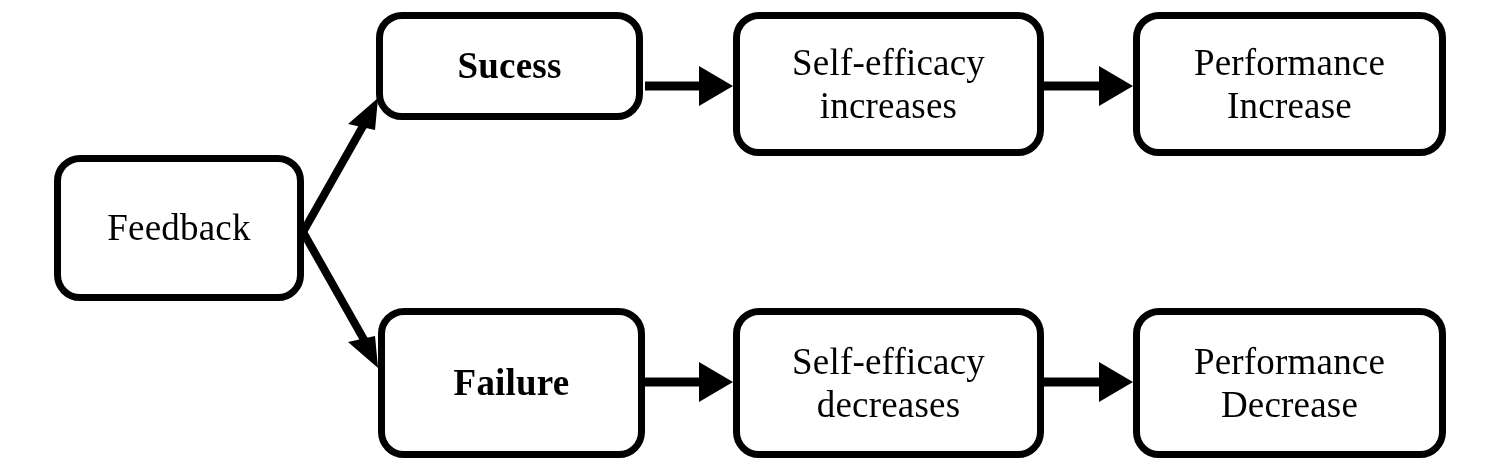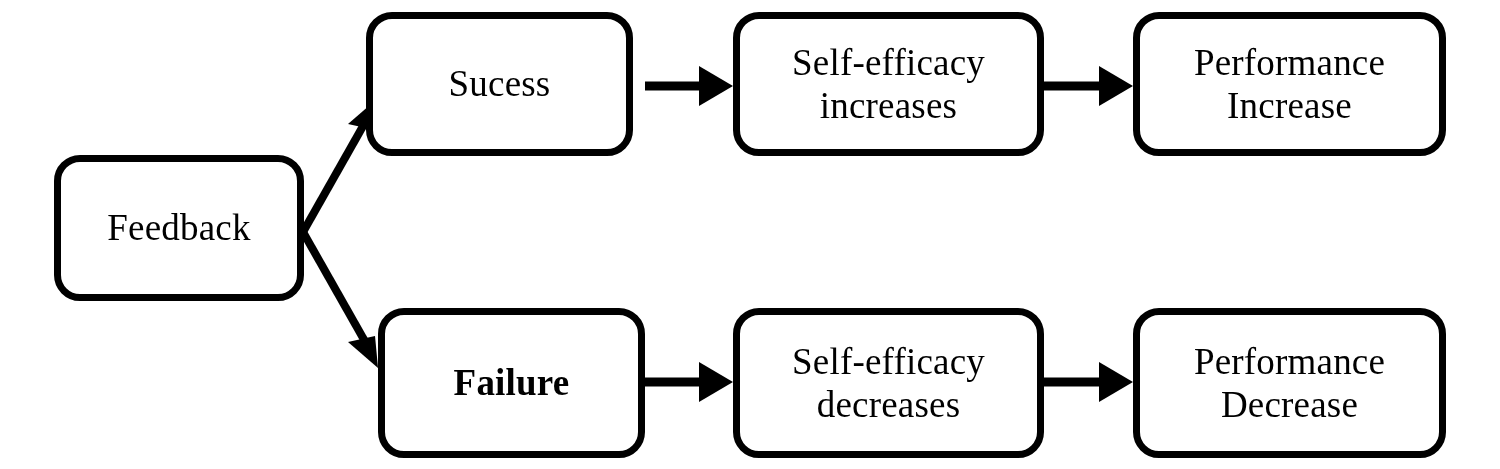--- a/index.html
+++ b/index.html
@@ -42,21 +42,21 @@
     font-size: 37px;
     line-height: 1.17;
     color: #000000;
     letter-spacing: 0.2px;
     white-space: pre-line;
     padding: 0 10px;
   }
 
   
   #node-feedback          { left: 54px;   top: 155px; width: 250px; height: 146px; }
-  #node-success           { left: 366px;  top: 12px;  width: 267px; height: 144px; }
+  #node-success           { left: 376px;  top: 12px;  width: 267px; height: 108px; font-weight: bold; }
   #node-efficacy-up       { left: 733px;  top: 12px;  width: 311px; height: 144px; }
   #node-performance-up    { left: 1133px; top: 12px;  width: 313px; height: 144px; }
   #node-failure           { left: 378px;  top: 308px; width: 267px; height: 150px; font-weight: bold; }
   #node-efficacy-down     { left: 733px;  top: 308px; width: 311px; height: 150px; }
   #node-performance-down  { left: 1133px; top: 308px; width: 313px; height: 150px; }
 </style>
 </head>
 <body>
 
 <div id="diagram-root">

